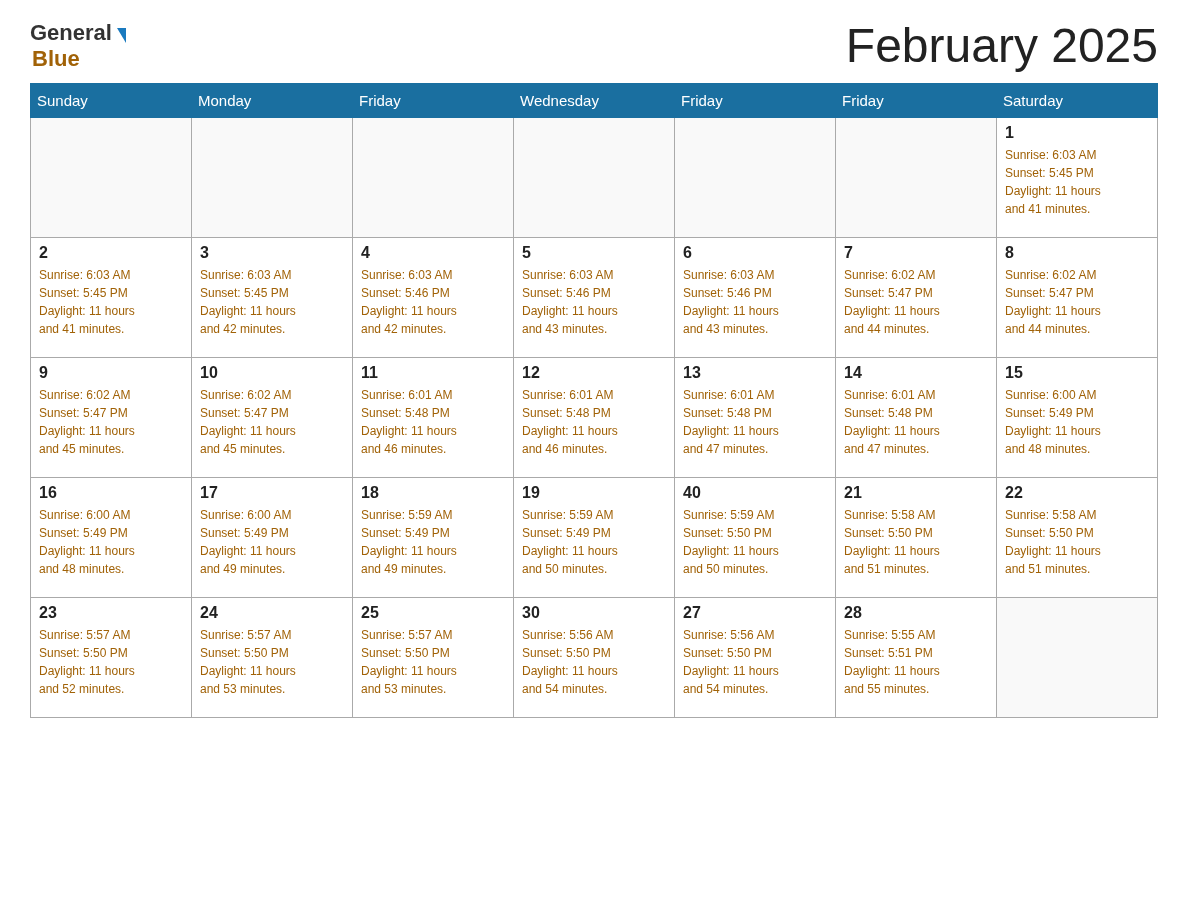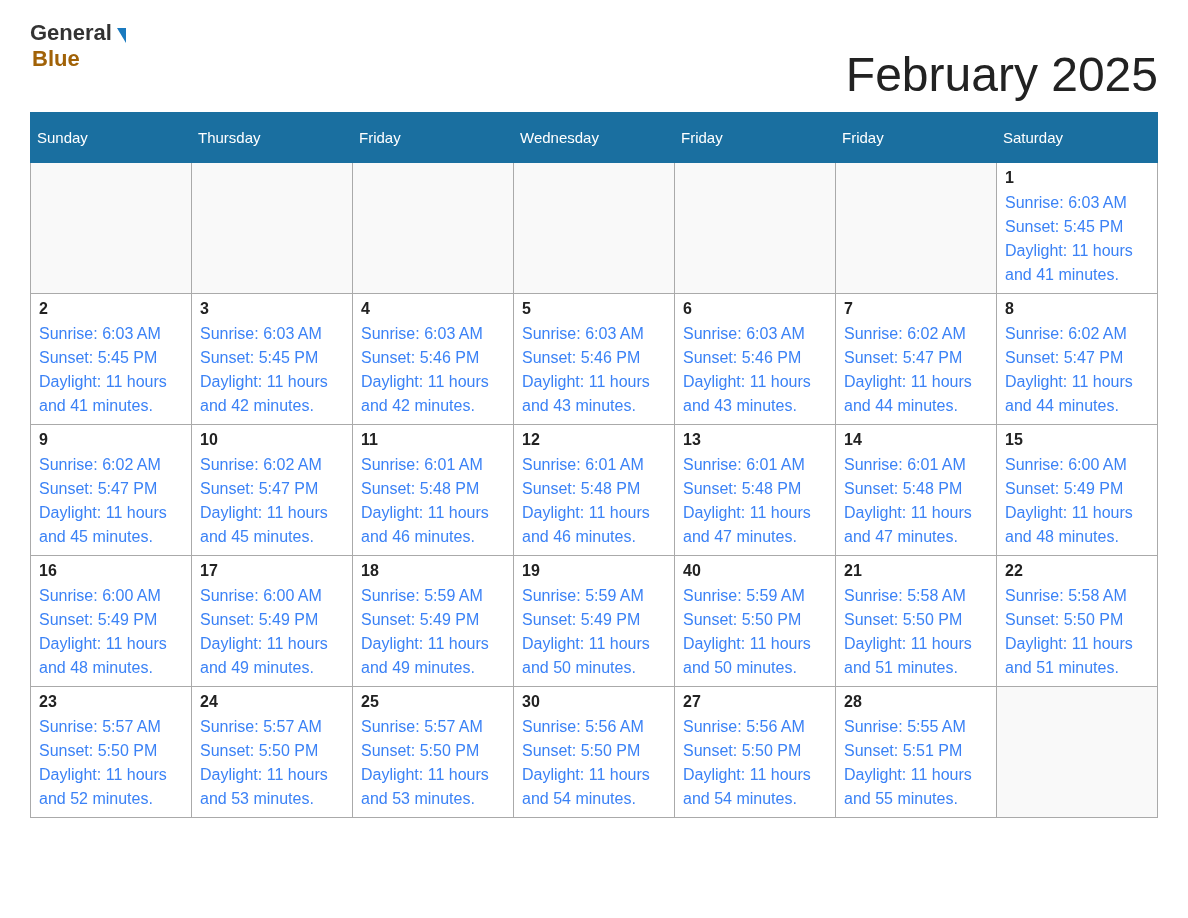--- a/index.html
+++ b/index.html
@@ -24,36 +24,35 @@
     .logo-line1 { display: flex; align-items: center; gap: 2px; }
     .logo-line2 { display: flex; align-items: center; gap: 2px; padding-left: 2px; }
     .title-section {
       text-align: right;
     }
     .month-title {
       font-size: 48px;
       font-weight: 300;
       color: #222;
       line-height: 1.1;
-      margin-top: 29px;
     }
     .location-title {
       font-size: 20px;
       color: #555;
       font-weight: normal;
     }
     .calendar {
       width: 100%;
       border-collapse: collapse;
       margin-top: 10px;
     }
     .calendar th {
       background-color: #1a6fa0;
       color: #fff;
-      padding: 16px 6px;
+      padding: 8px 6px;
       font-size: 15px;
       font-weight: normal;
       text-align: left;
       border: 1px solid #1a6fa0;
       margin-left: 28px;
     }
     .calendar td {
       border: 1px solid #aaa;
       vertical-align: top;
       padding: 6px 8px;
@@ -67,22 +66,22 @@
       background: #f9f9f9;
     }
     .day-number {
       font-size: 16px;
       font-weight: bold;
       color: #222;
       display: block;
       margin-bottom: 4px;
     }
     .day-info {
-      font-size: 16px;
-      color: #3b82f6;
+      font-size: 12px;
+      color: #a16207;
       line-height: 1.5;
     }
   </style>
 </head>
 <body>
 
 <div class="header">
   <div class="logo-wrapper">
     <div class="logo-line1">
       <span style="font-size:22px;font-weight:bold;color:#333;text-align:center;">General</span>
@@ -94,21 +93,21 @@
   </div>
   <div class="title-section">
     <div class="month-title">February 2025</div>
   </div>
 </div>
 
 <table class="calendar">
   <thead>
     <tr>
     <th>Sunday</th>
-        <th>Thursday</th>
+        <th>Monday</th>
         <th>Friday</th>
         <th>Wednesday</th>
         <th>Friday</th>
         <th>Friday</th>
         <th>Saturday</th>
       </tr>
   </thead>
   <tbody id="calendar-body">
   <tr>
         <td class="empty"></td>

